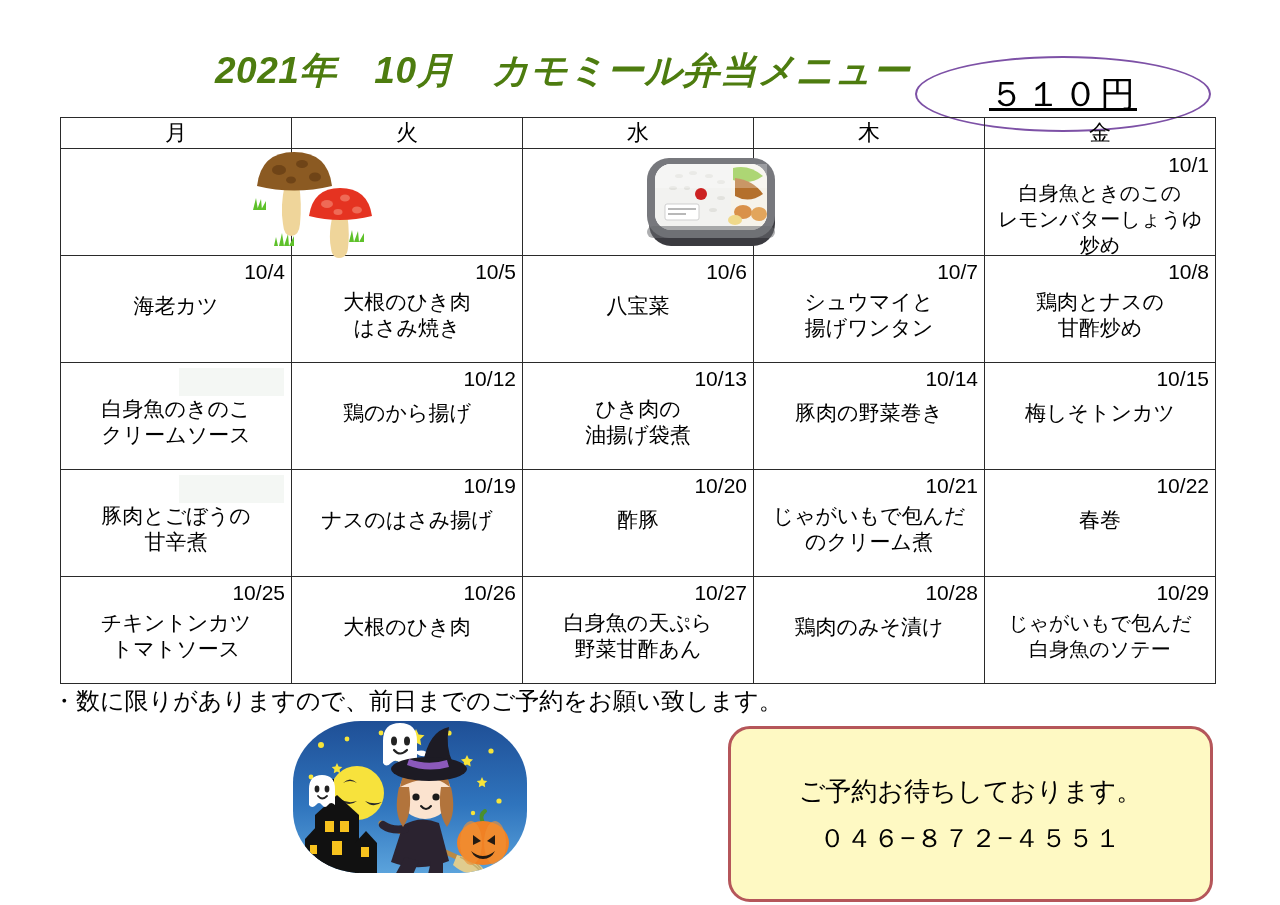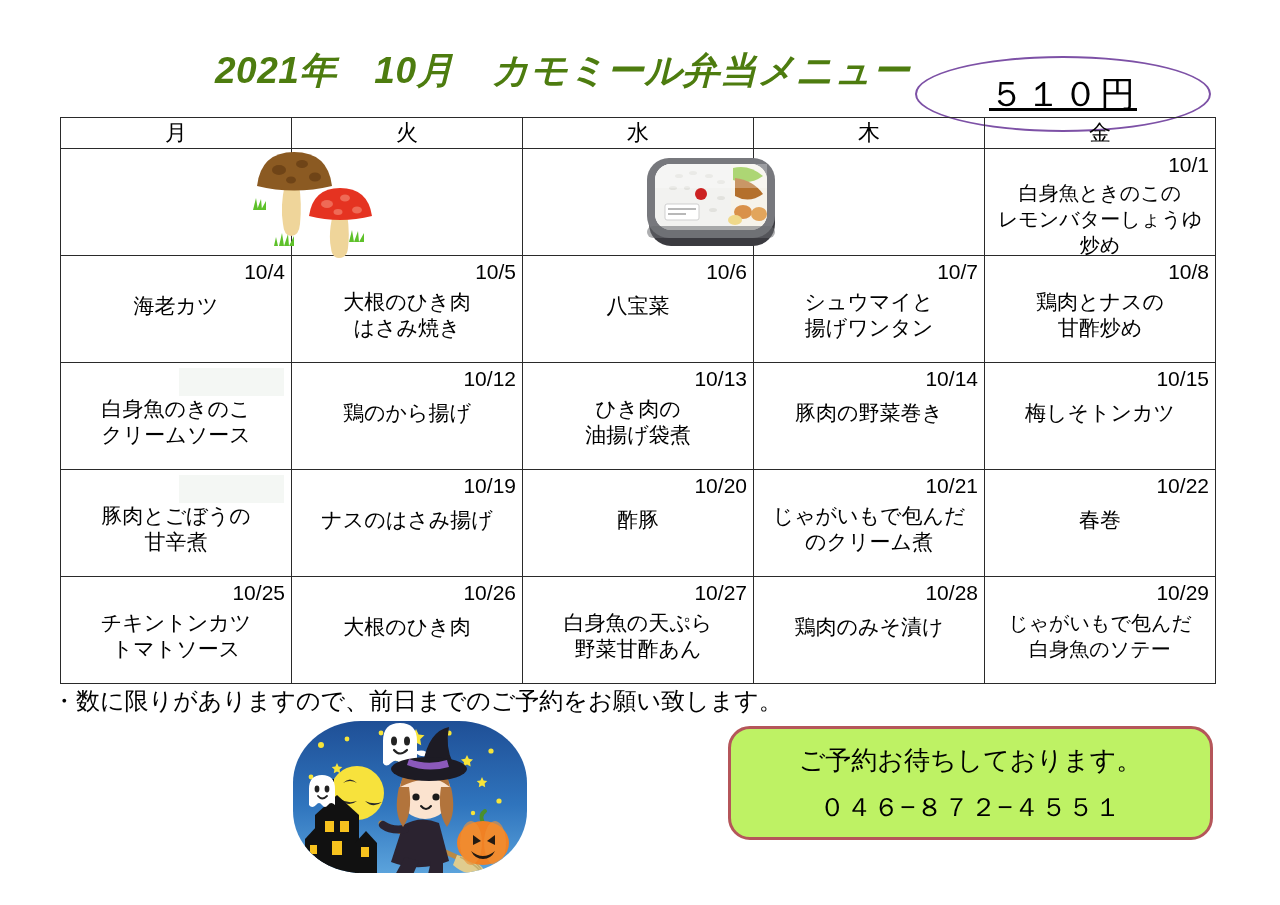--- a/index.html
+++ b/index.html
@@ -162,25 +162,25 @@
     width: 250px;
     height: 160px;
   }
 
   
   #contact-box {
     position: absolute;
     left: 728px;
     top: 726px;
     width: 485px;
-    height: 114px;
+    height: 176px;
     border: 3px solid #b5565a;
     border-radius: 22px;
     box-sizing: border-box;
-    background: #bef264;
+    background: #fef9c3;
     display: flex;
     flex-direction: column;
     align-items: center;
     justify-content: center;
   }
   #contact-box .cline {
     font-size: 26px;
     line-height: 34px;
     text-align: center;
     white-space: pre;

